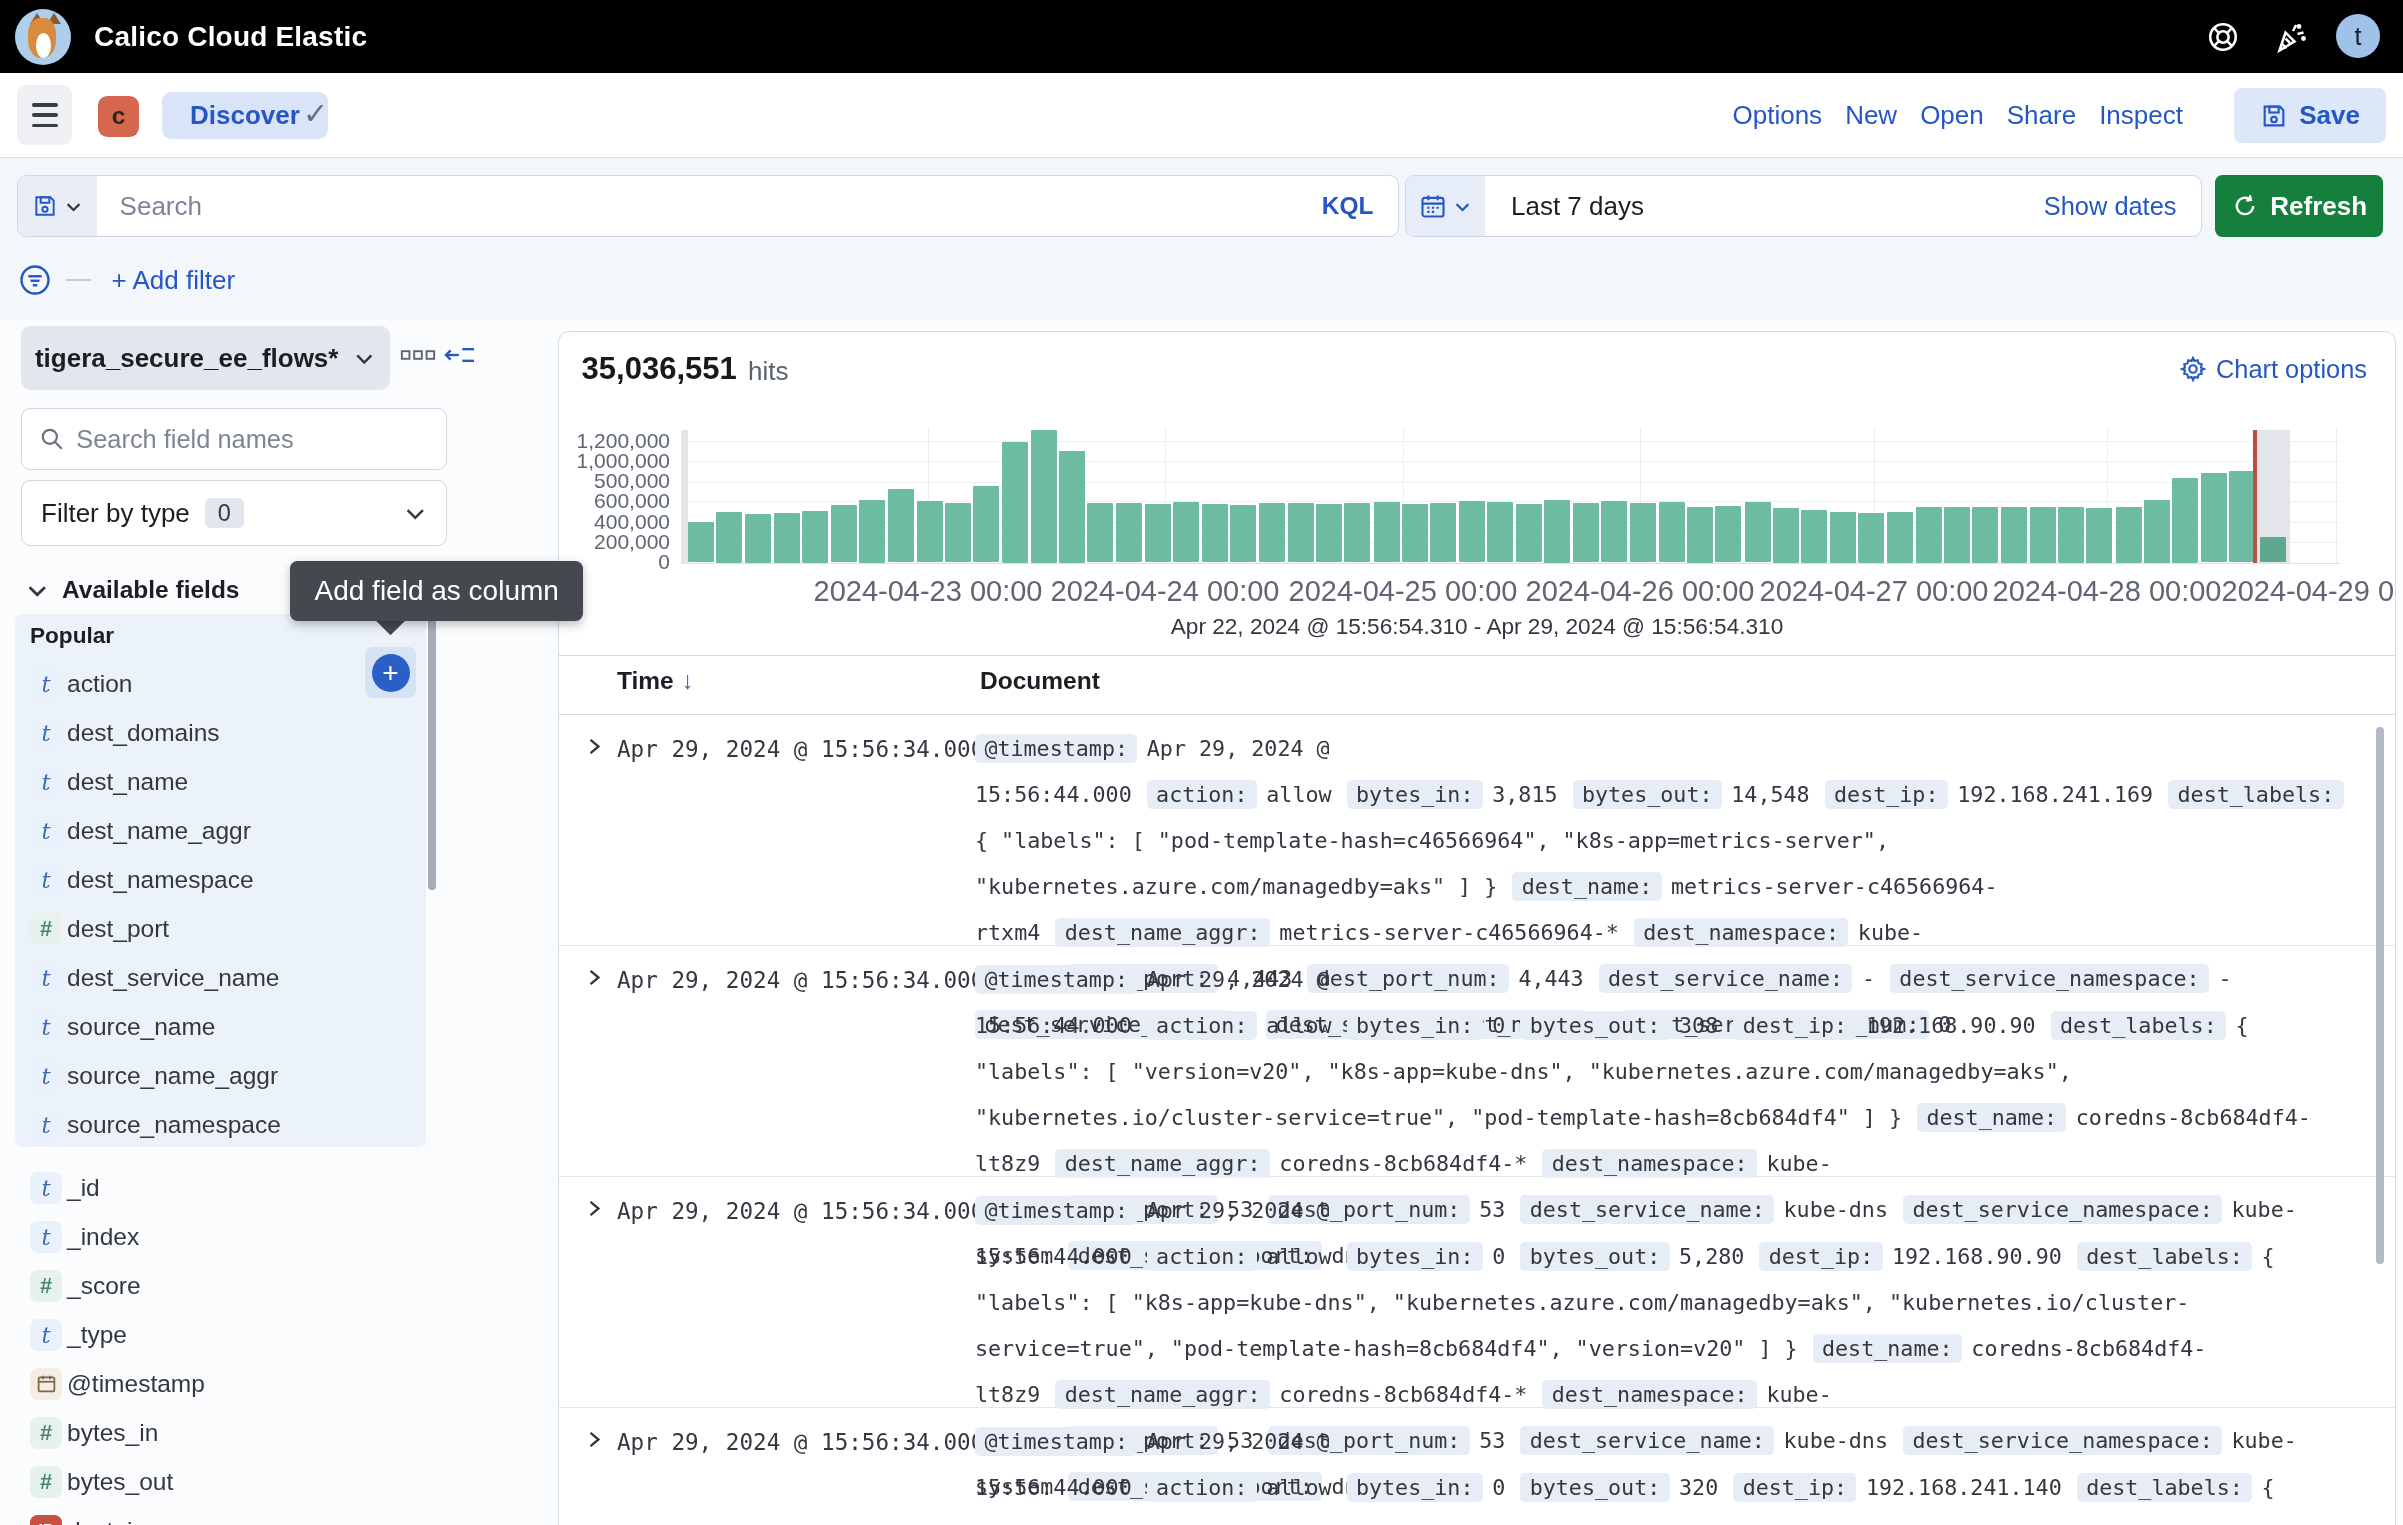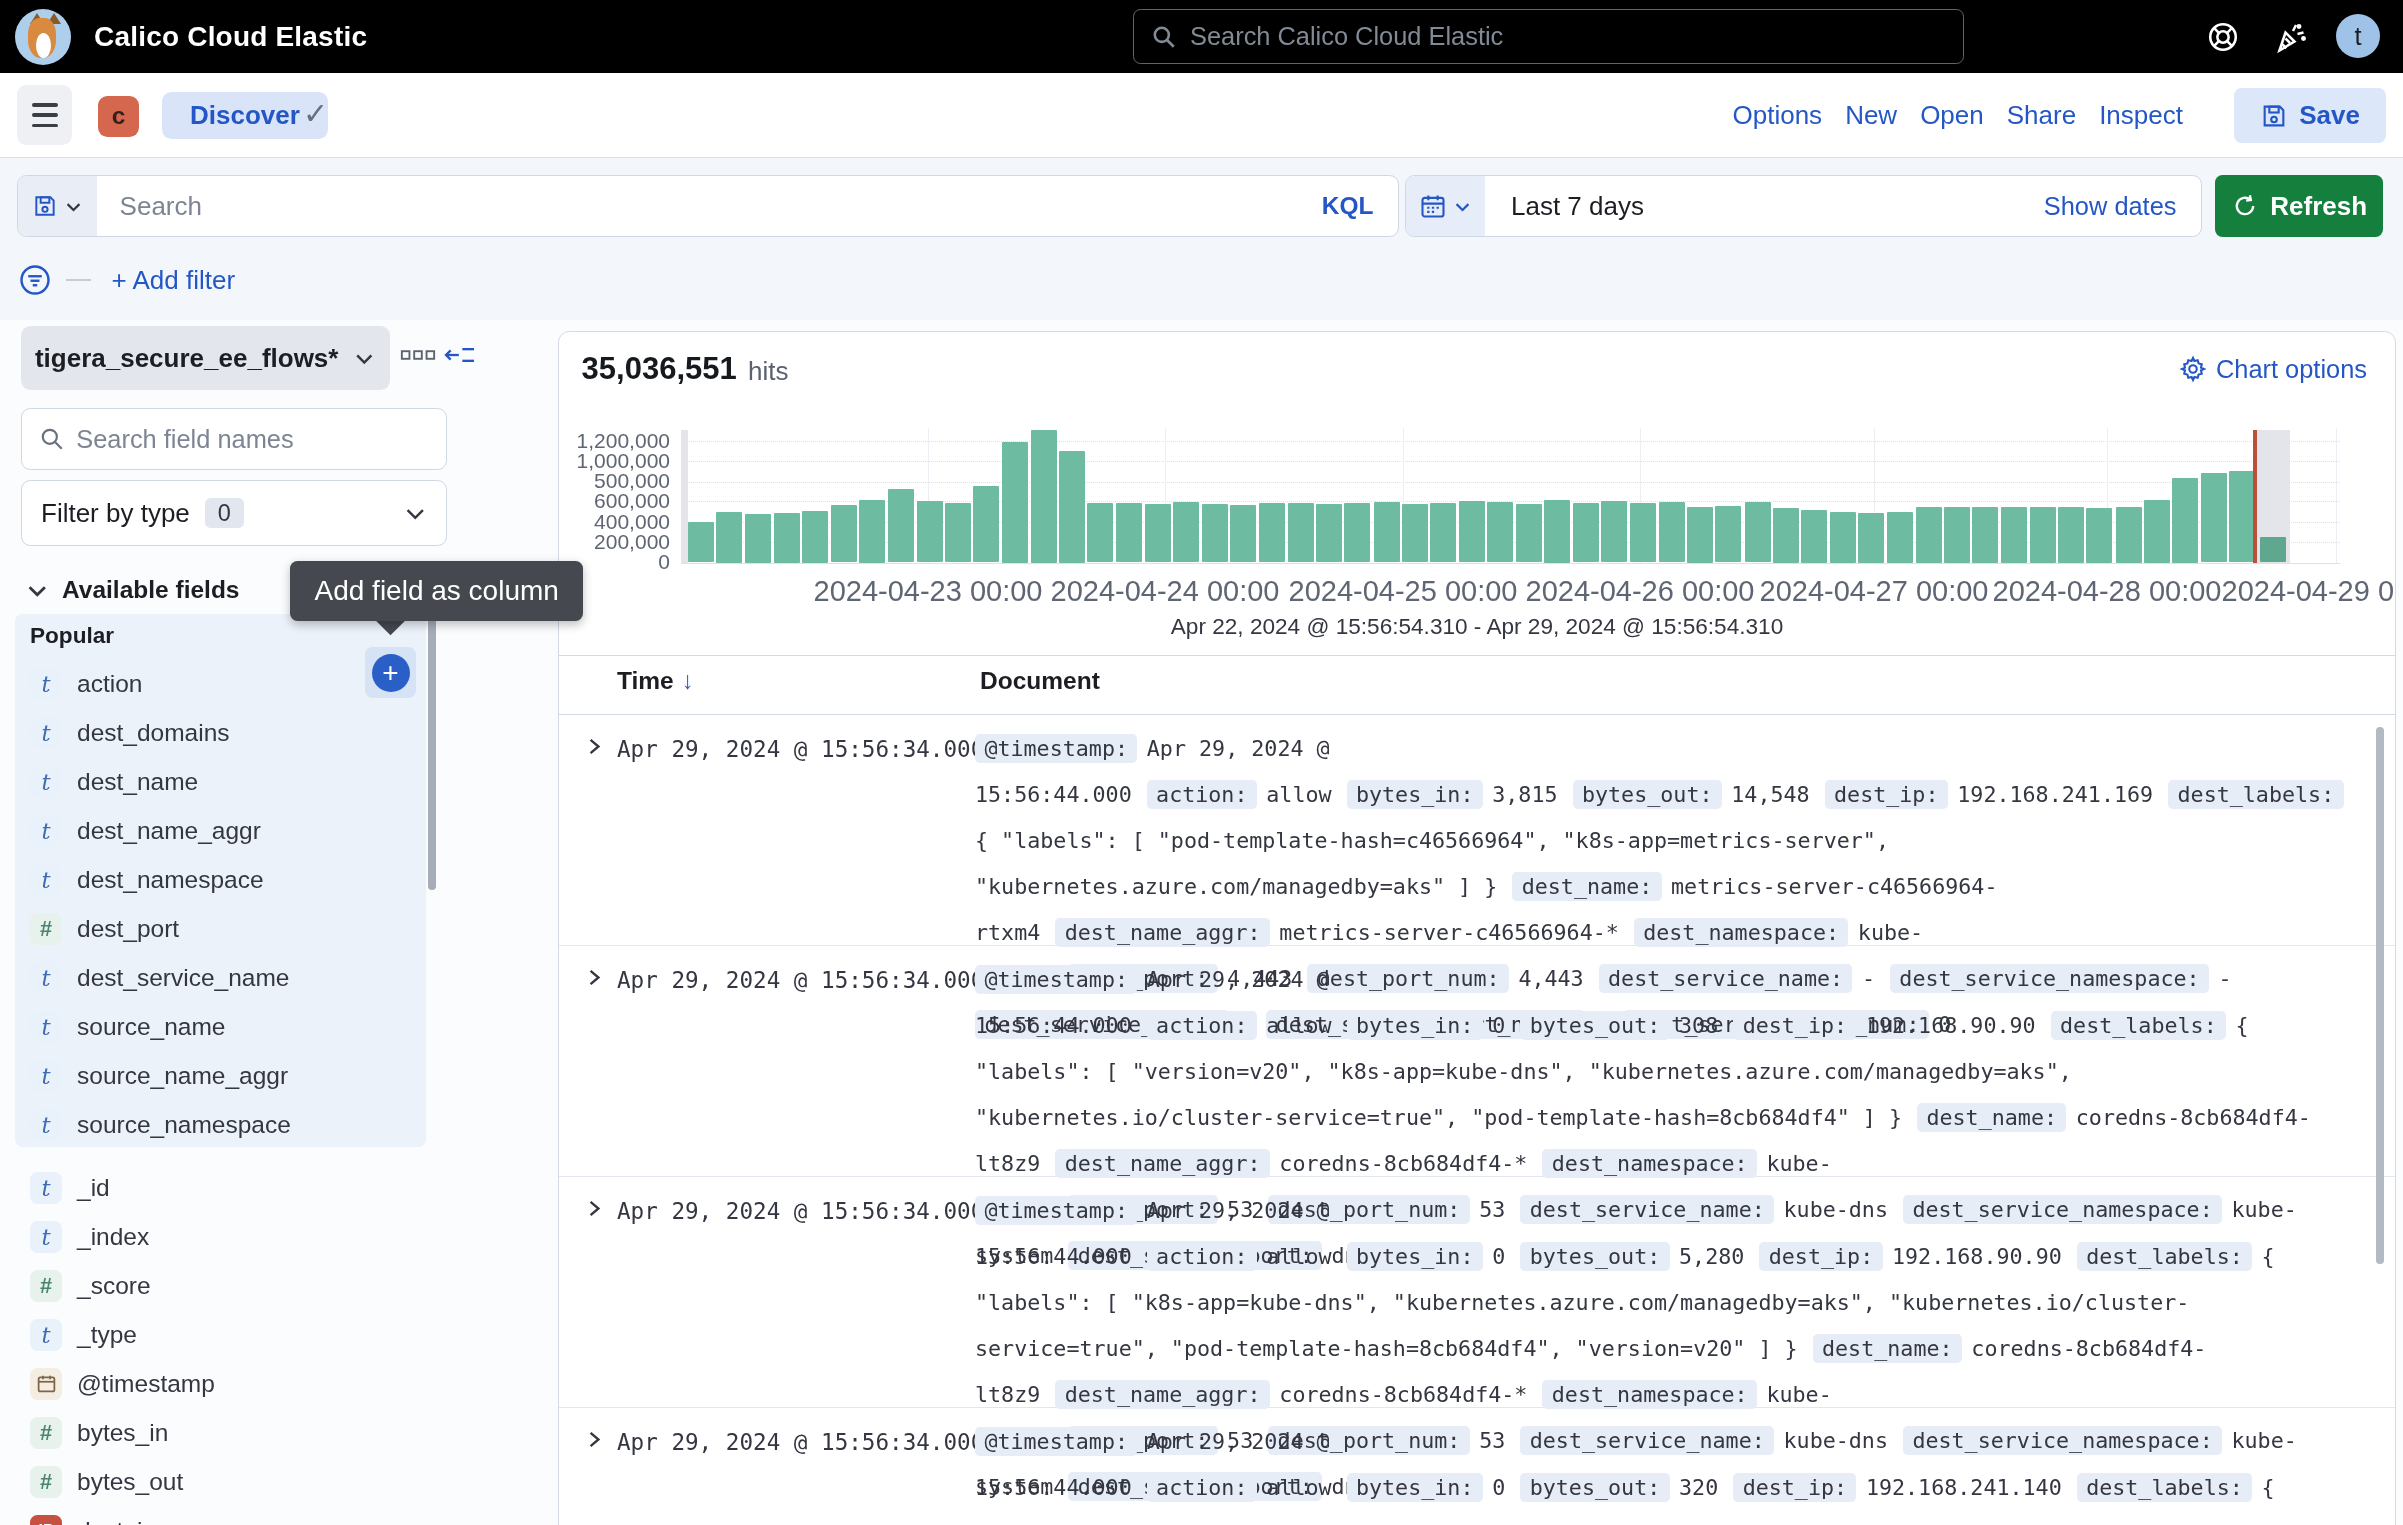--- a/index.html
+++ b/index.html
@@ -71,21 +71,21 @@
            border-radius:9.4px; display:flex; align-items:center; padding:0 19px; cursor:pointer; }
   .ftype .lab { font-size:26px; color:#1d1e24; }
   .ftype .cnt { margin-left:15px; background:#e2e6ee; border-radius:5.6px; padding:1.9px 13px; font-size:23.5px; color:#343741; }
   .ftype svg { margin-left:auto; }
   .avail { position:absolute; left:24.5px; top:576px; display:flex; align-items:center; gap:13px; cursor:pointer; }
   .avail span { font-size:24.5px; font-weight:bold; color:#1d1e24; }
   .pop-block { position:absolute; left:15px; top:614px; width:411px; height:533px; background:#ecf2fa; border-radius:7.5px; }
   .pop-label { position:absolute; left:30px; top:623px; font-size:22.6px; font-weight:bold; color:#1d1e24; }
   .field-item { position:absolute; left:0; width:426px; height:49px; display:flex; align-items:center; cursor:pointer; }
   .field-item .badge { margin-left:30px; width:32px; height:32px; border-radius:7.5px; display:flex; align-items:center; justify-content:center; flex:none; }
-  .field-item .fname { margin-left:15px; font-size:24.5px; color:#343741; }
+  .field-item .fname { margin-left:5px; font-size:24.5px; color:#343741; }
   .badge-text { background:#e9f1fb; color:#3f6db4; font-family:"DejaVu Serif",serif; font-style:italic; font-size:22.6px; }
   .badge-number { background:#e7f2ec; color:#4a8570; font-size:21.7px; font-weight:bold; }
   .badge-date { background:#f4ede1; }
   .badge-ip { background:#c65141; color:#fff; font-size:16px; font-weight:bold; }
   .addcol-hover { position:absolute; left:365px; top:647px; width:51px; height:51px; background:#d6e3f4; border-radius:7.5px;
                   display:flex; align-items:center; justify-content:center; cursor:pointer; }
   .addcol-hover .plus { width:38px; height:38px; border-radius:50%; background:#2b5fc8; color:#fff; font-size:28px;
                         display:flex; align-items:center; justify-content:center; }
   .tooltip { position:absolute; left:290px; top:561px; height:60px; background:#45484f; border-radius:7.5px; color:#fff;
              font-size:28px; display:flex; align-items:center; padding:0 24.5px; white-space:nowrap; z-index:5;
@@ -129,27 +129,20 @@
 <body>
 
 <div class="hdr">
   <div class="logo">
     <span class="cat-ear"></span>
     <span class="cat-ear cat-ear2"></span>
     <span class="cat-body"></span>
     <span class="cat-belly"></span>
   </div>
   <div class="hdr-title">Calico Cloud Elastic</div>
-  <div class="hdr-search">
-    <svg width="26" height="26" viewBox="0 0 24 24" fill="none" stroke="#828a96" stroke-width="2.4">
-        <circle cx="10" cy="10" r="6.5"></circle>
-        <line x1="15" y1="15" x2="21" y2="21"></line>
-      </svg>
-    <input placeholder="Search Calico Cloud Elastic" style="">
-  </div>
   <div class="hdr-ic" style="left:2202px;">
     <svg width="34" height="34" viewBox="0 0 24 24" fill="none" stroke="#fff" stroke-width="1.8">
         <circle cx="12" cy="12" r="9"></circle>
         <circle cx="12" cy="12" r="4"></circle>
         <line x1="5.8" y1="5.8" x2="9.2" y2="9.2"></line>
         <line x1="18.2" y1="5.8" x2="14.8" y2="9.2"></line>
         <line x1="5.8" y1="18.2" x2="9.2" y2="14.8"></line>
         <line x1="18.2" y1="18.2" x2="14.8" y2="14.8"></line>
       </svg>
   </div>

